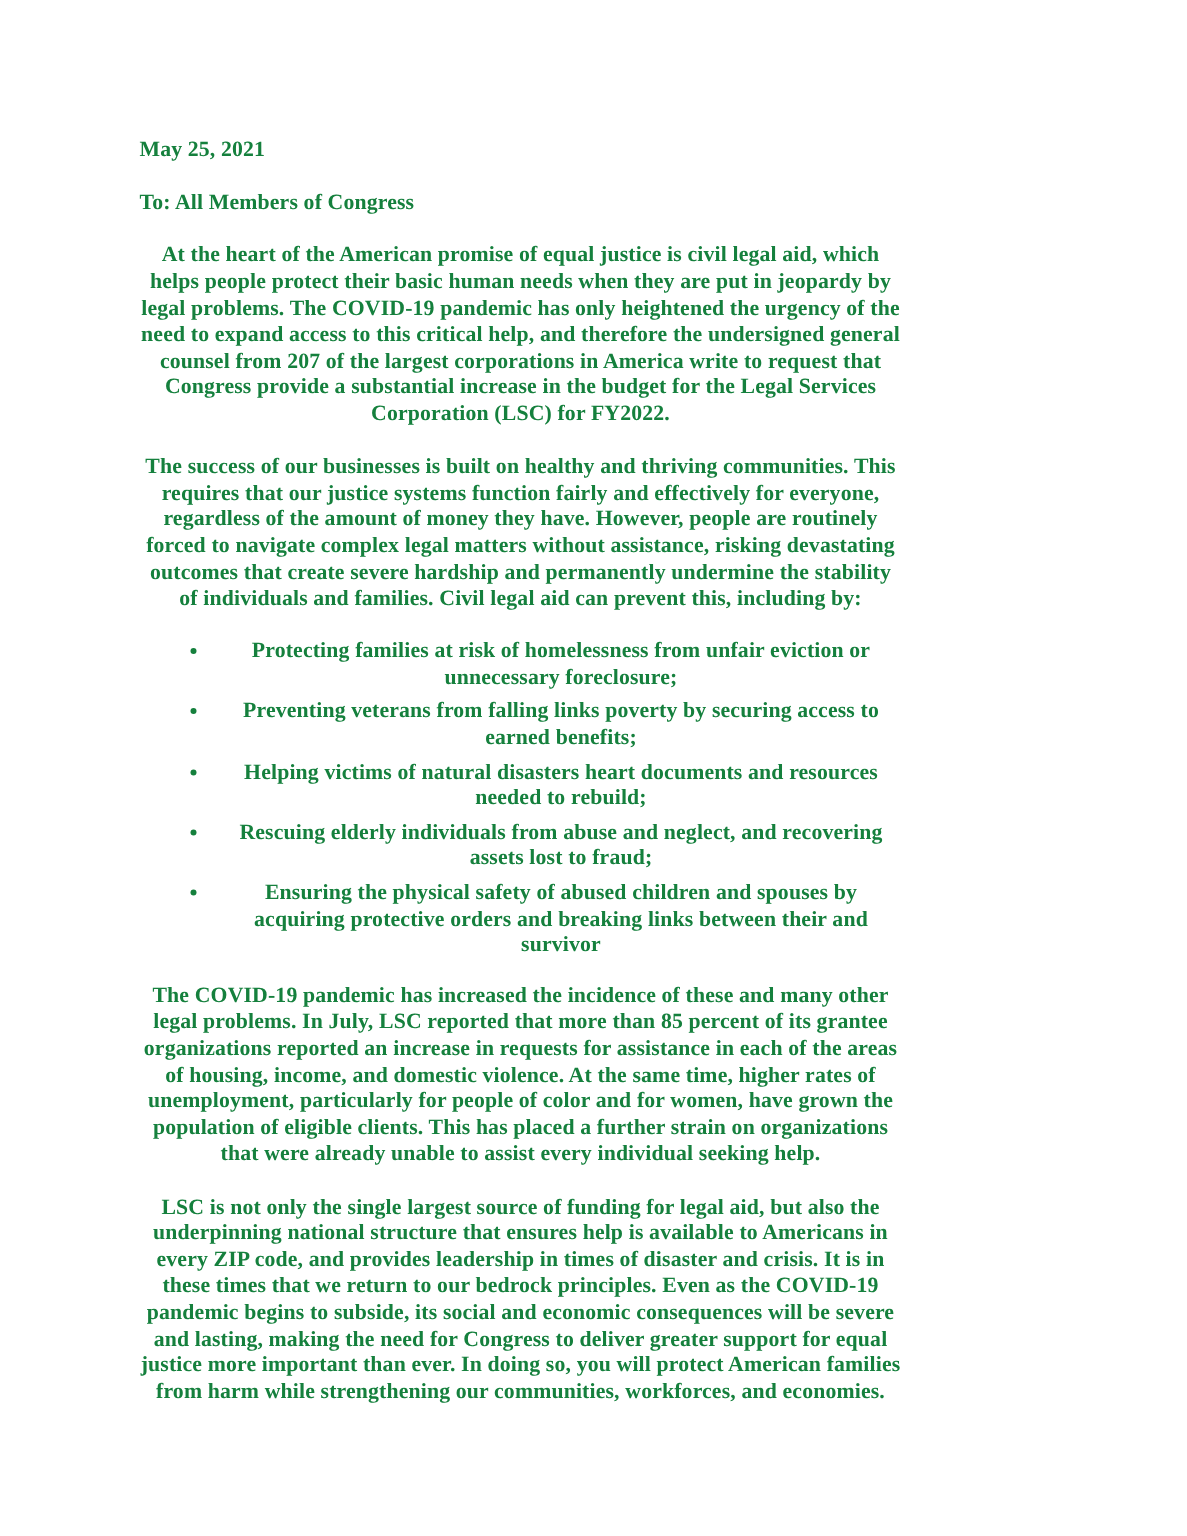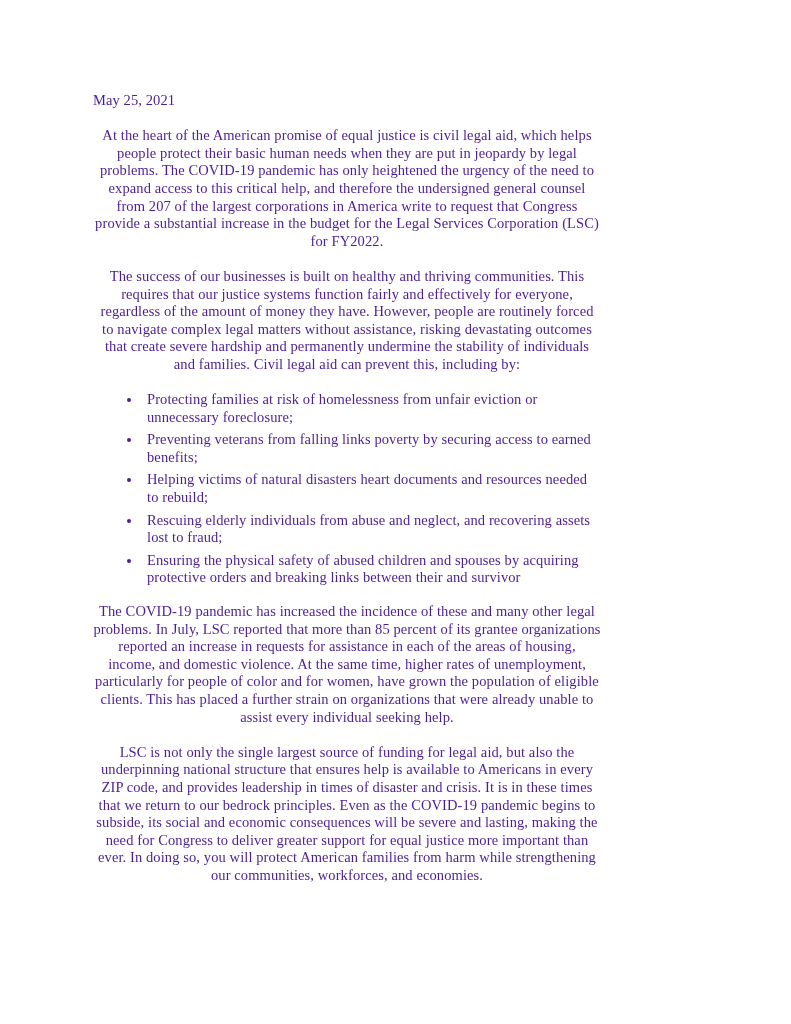--- a/index.html
+++ b/index.html
@@ -10,49 +10,52 @@
   .page {
     position: relative;
     width: 691px;
     height: 1024px;
     background: #ffffff;
     box-sizing: border-box;
     padding: 92px 90px 0 93px;
     font-family: "Liberation Serif", "DejaVu Serif", serif;
     font-size: 14.5px;
     line-height: 17.6px;
-    color: #4c1d95;
+    color: #15803d;
     letter-spacing: 0.1px;
     overflow: hidden;
+    font-weight: bold;
   }
   .line {
     margin: 0 0 17.6px 0;
   }
   .para {
     margin: 0 0 17.6px 0;
     text-align: center;
   }
   ul.bullets {
     margin: 0 0 16px 0;
     padding: 0 0 0 49px;
     list-style: disc outside;
+    text-align: center;
   }
   ul.bullets li {
     margin: 0 0 5px 0;
     padding-left: 5px;
   }
   .closing {
     margin-top: 26px;
   }
 </style>
 </head>
 <body>
 
 <div class="page">
   <p class="line">May 25, 2021</p>
+  <p class="line">To: All Members of Congress</p>
 
   <p class="para">At the heart of the American promise of equal justice is civil legal aid, which helps people protect their basic human needs when they are put in jeopardy by legal problems. The COVID-19 pandemic has only heightened the urgency of the need to expand access to this critical help, and therefore the undersigned general counsel from 207 of the largest corporations in America write to request that Congress provide a substantial increase in the budget for the Legal Services Corporation (LSC) for FY2022.</p>
   <p class="para">The success of our businesses is built on healthy and thriving communities. This requires that our justice systems function fairly and effectively for everyone, regardless of the amount of money they have. However, people are routinely forced to navigate complex legal matters without assistance, risking devastating outcomes that create severe hardship and permanently undermine the stability of individuals and families. Civil legal aid can prevent this, including by:</p>
 
   <ul class="bullets">
     <li>Protecting families at risk of homelessness from unfair eviction or unnecessary foreclosure;</li>
     <li>Preventing veterans from falling links poverty by securing access to earned benefits;</li>
     <li>Helping victims of natural disasters heart documents and resources needed to rebuild;</li>
     <li>Rescuing elderly individuals from abuse and neglect, and recovering assets lost to fraud;</li>
     <li>Ensuring the physical safety of abused children and spouses by acquiring protective orders and breaking links between their and survivor</li>

